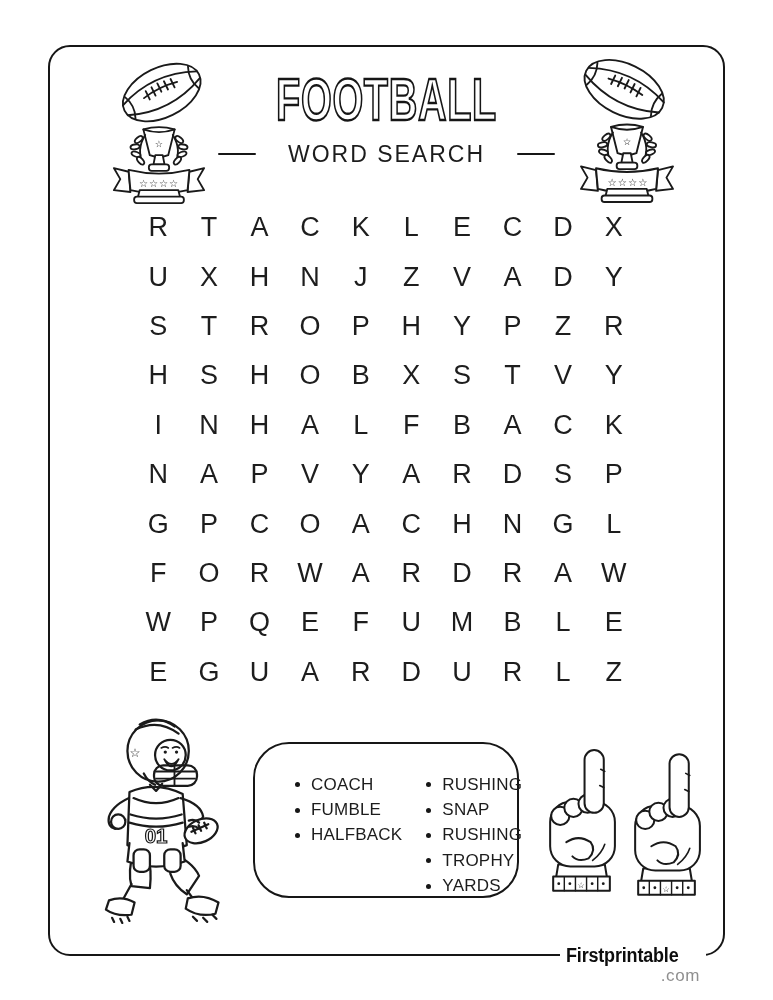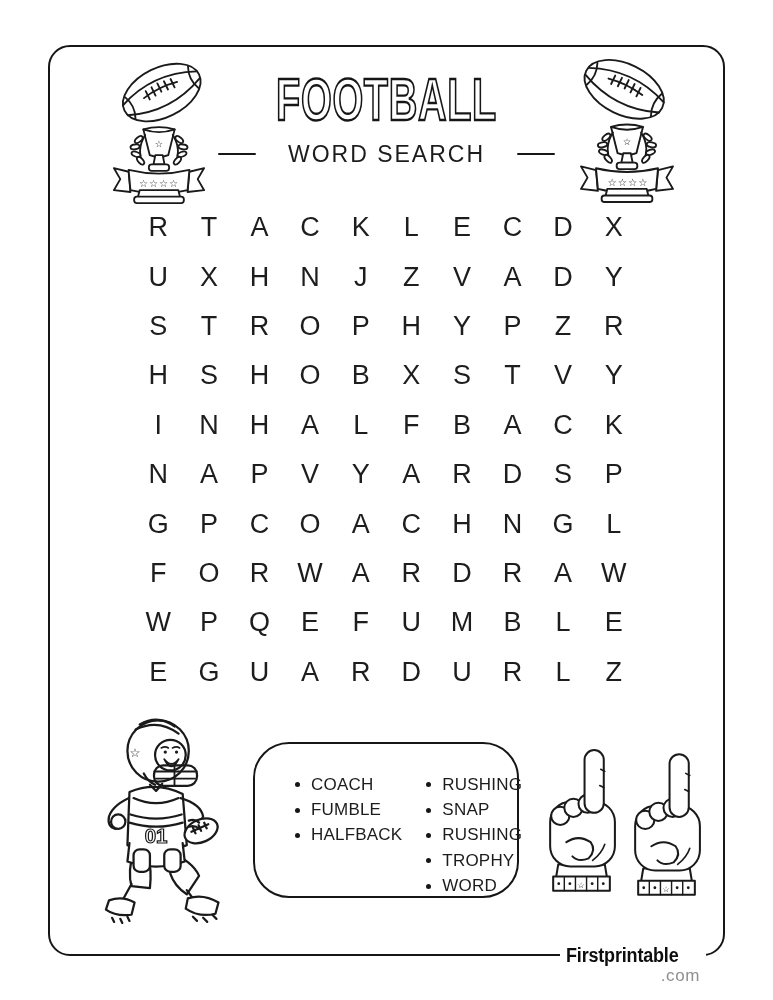--- a/index.html
+++ b/index.html
@@ -338,21 +338,21 @@
         <li class="worditem">
           <span class="dot"></span>
           <span>RUSHING</span>
         </li>
         <li class="worditem">
           <span class="dot"></span>
           <span>TROPHY</span>
         </li>
         <li class="worditem">
           <span class="dot"></span>
-          <span>WORD</span>
+          <span>YARDS</span>
         </li>
       </ul>
   </div>
 
   <div class="illus fingers">
     <svg viewBox="0 0 168 160" preserveAspectRatio="xMidYMid meet">
       <g id="hand" stroke="#1a1a1a" stroke-width="2" fill="#ffffff" stroke-linecap="round" stroke-linejoin="round">
         <path d="M20,118 L16,142 L70,142 L66,118 Z"></path>
         <rect x="12" y="56" width="64" height="64" rx="20"></rect>
         <circle cx="22" cy="70" r="9"></circle>

